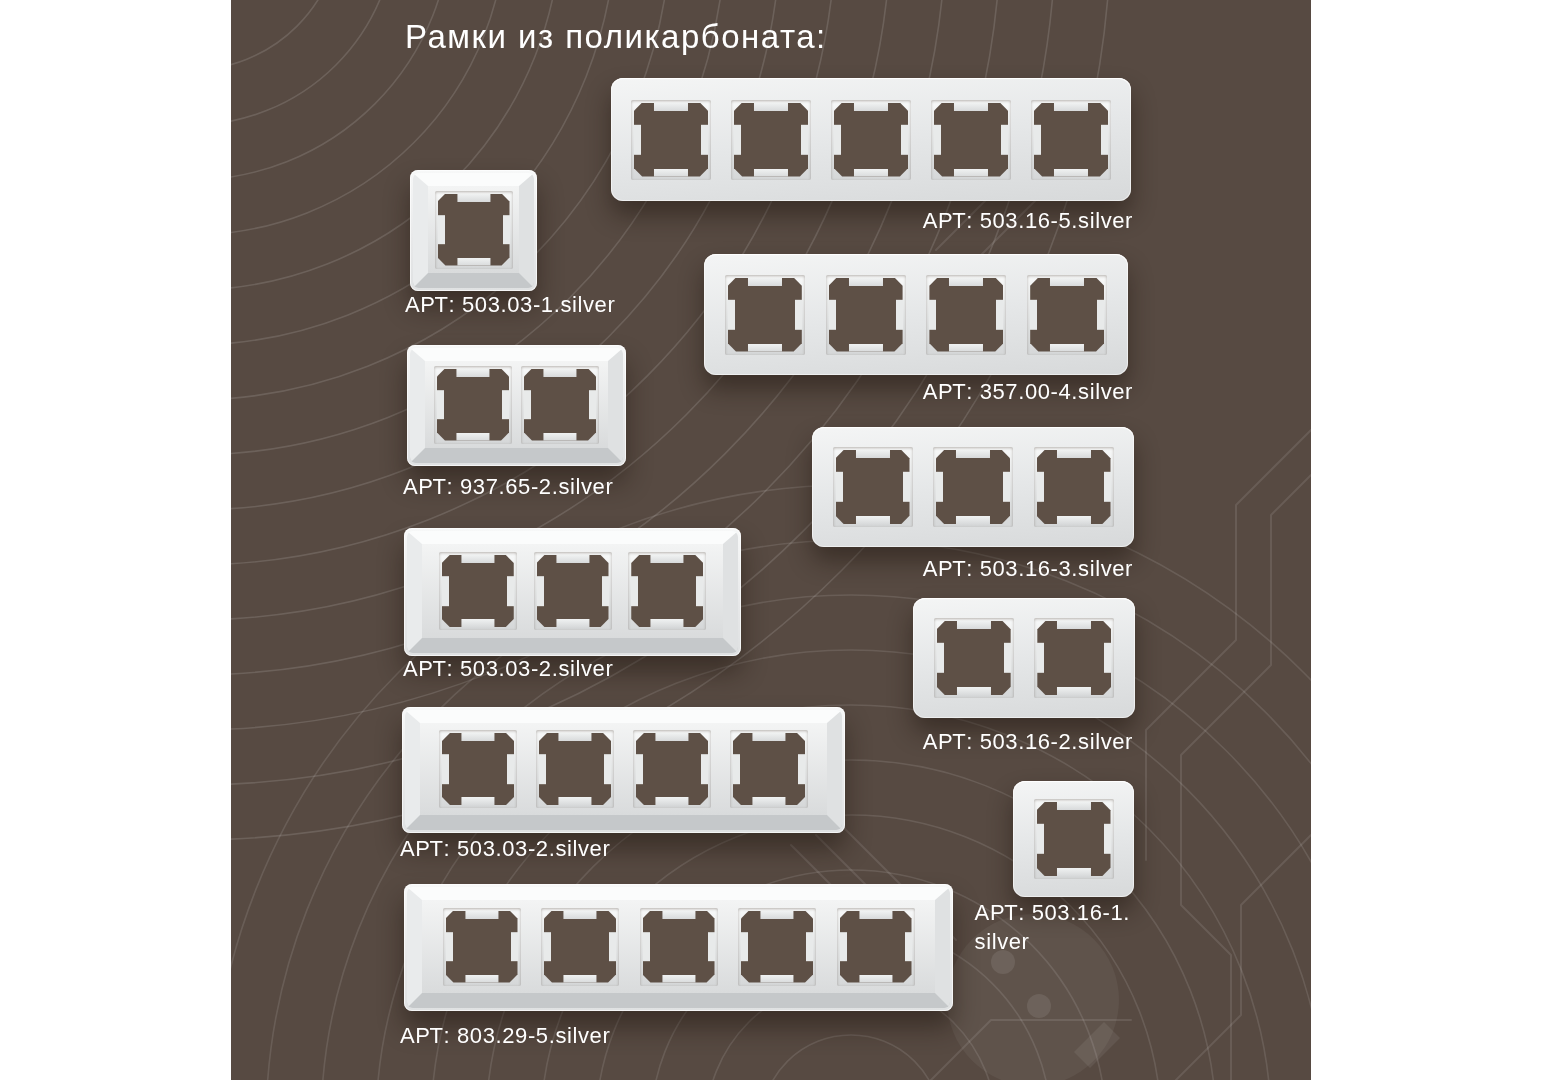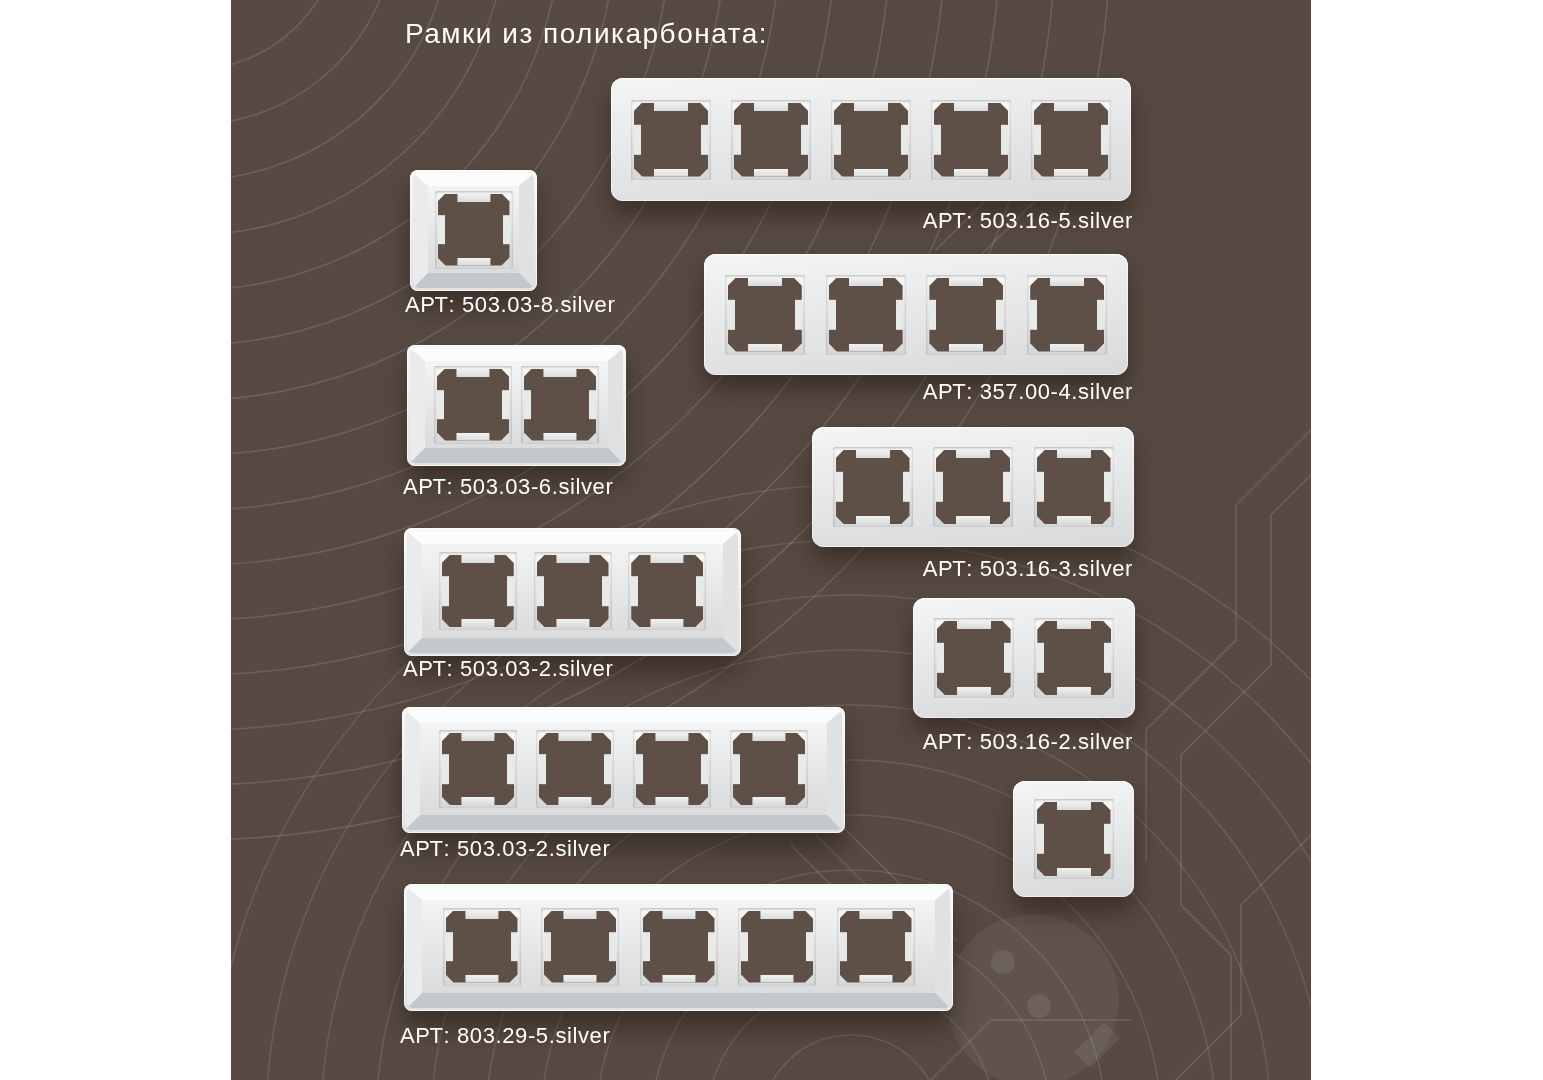--- a/index.html
+++ b/index.html
@@ -7,21 +7,21 @@
     width:1543px;height:1080px;background:#ffffff;overflow:hidden;
     font-family:"Liberation Sans", sans-serif;position:relative;
   }
   .canvas{
     position:absolute;left:231px;top:0;width:1080px;height:1080px;
     background:#574a42;overflow:hidden;
   }
   .bg-art{position:absolute;left:0;top:0;}
   .title{
     position:absolute;left:174px;top:18px;margin:0;
-    font-size:28px;font-weight:400;letter-spacing:1.5px;color:#ffffff;
+    font-size:33px;font-weight:400;letter-spacing:1.5px;color:#ffffff;
     white-space:nowrap;
   }
   .lbl{
     position:absolute;color:#ffffff;font-size:22px;font-weight:400;
     letter-spacing:0.6px;white-space:nowrap;
   }
   .lbl.r{text-align:left;}
   .lbl .ln{line-height:29px;}
 
   
@@ -137,35 +137,35 @@
 
   <div class="f303" style="left:179px;top:170px;width:127px;height:121px">
     <div class="bevel">
       <div class="plate">
         <div class="win">
             <div class="hole"></div>
           </div>
       </div>
     </div>
   </div>
-  <div class="lbl" style="left:174px;top:292px">АРТ: 503.03-8.silver</div>
+  <div class="lbl" style="left:174px;top:292px">АРТ: 503.03-1.silver</div>
 
   <div class="f303" style="left:176px;top:345px;width:219px;height:121px">
     <div class="bevel">
       <div class="plate">
         <div class="win">
             <div class="hole"></div>
           </div>
         <div class="win">
             <div class="hole"></div>
           </div>
       </div>
     </div>
   </div>
-  <div class="lbl" style="left:172px;top:474px">АРТ: 503.03-6.silver</div>
+  <div class="lbl" style="left:172px;top:474px">АРТ: 937.65-2.silver</div>
 
   <div class="f303" style="left:173px;top:528px;width:337px;height:128px">
     <div class="bevel">
       <div class="plate">
         <div class="win">
             <div class="hole"></div>
           </div>
         <div class="win">
             <div class="hole"></div>
           </div>
@@ -276,14 +276,18 @@
         <div class="hole"></div>
       </div>
   </div>
   <div class="lbl r" style="right:178px;top:729px">АРТ: 503.16-2.silver</div>
 
   <div class="f16" style="left:782px;top:781px;width:121px;height:116px">
     <div class="win">
         <div class="hole"></div>
       </div>
   </div>
+  <div class="lbl r" style="right:181px;top:898px">
+    <div class="ln">АРТ: 503.16-1.</div>
+    <div class="ln">silver</div>
+  </div>
 
 </div>
 
 </body></html>

